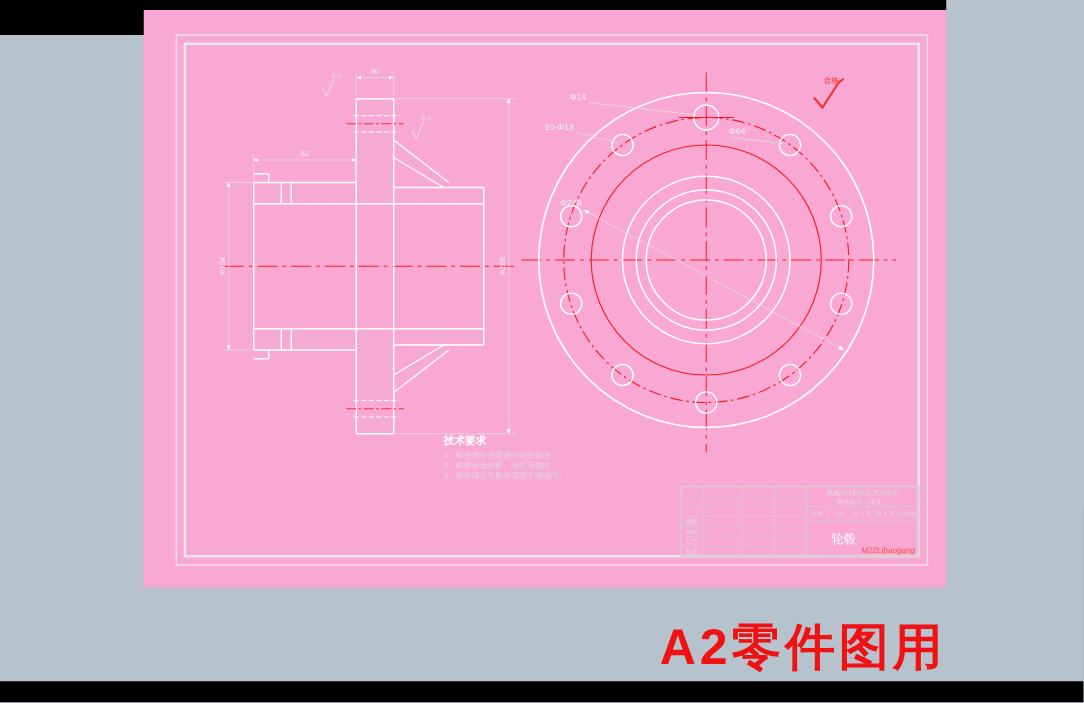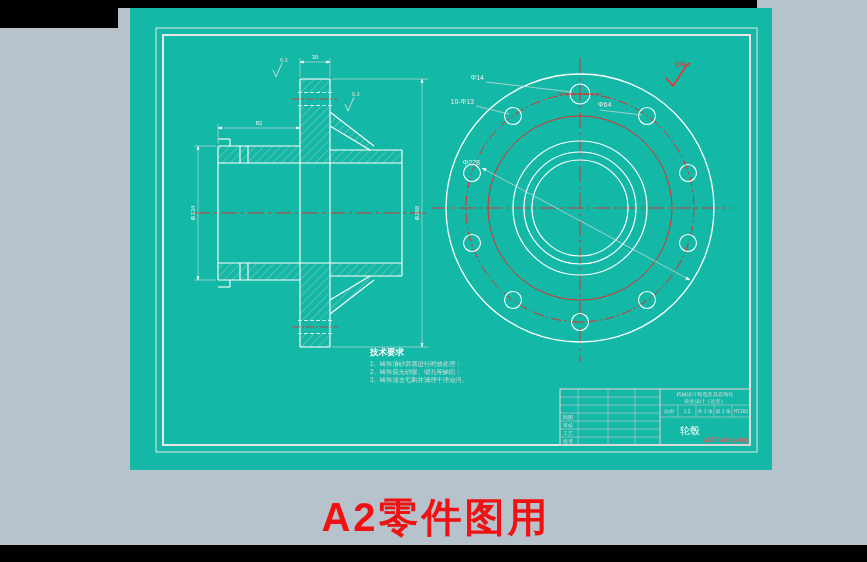--- a/index.html
+++ b/index.html
@@ -1,22 +1,22 @@
 <!DOCTYPE html>
 <html><head>
 <meta charset="utf-8">
 <style>
   html,body{margin:0;padding:0;background:#9aa7b1;}
   .page{position:relative;width:867px;height:562px;background:#b6c3cd;overflow:hidden;
         font-family:"Liberation Sans",sans-serif;}
   .black-top-strip{position:absolute;left:0;top:0;width:757px;height:8px;background:#000;}
   .black-corner{position:absolute;left:0;top:0;width:118px;height:28px;background:#000;}
   .black-bottom-strip{position:absolute;left:0;top:545px;width:867px;height:17px;background:#000;}
-  .cad-area{position:absolute;left:130px;top:8px;width:642px;height:462px;background:#14b8a6;}
-  .caption{position:absolute;left:115px;top:490px;width:642px;text-align:center;
+  .cad-area{position:absolute;left:115px;top:8px;width:642px;height:462px;background:#f9a8d4;}
+  .caption{position:absolute;left:115px;top:490px;width:642px;text-align:right;
            font-size:40px;font-weight:bold;color:#f01212;letter-spacing:3px;}
   svg text{font-family:"Liberation Sans",sans-serif;}
 </style>
 </head>
 <body>
 
 <div class="page">
 
   <div class="black-top-strip"></div>
   <div class="black-corner"></div>

